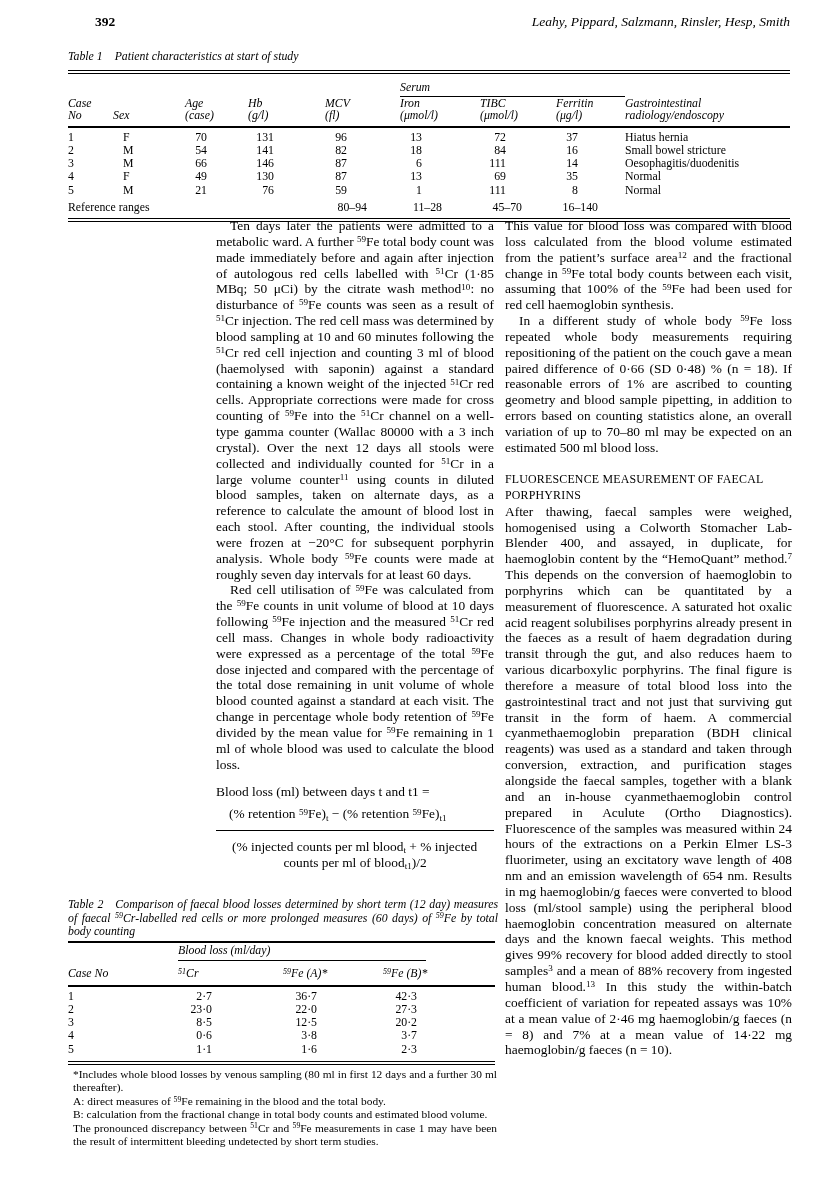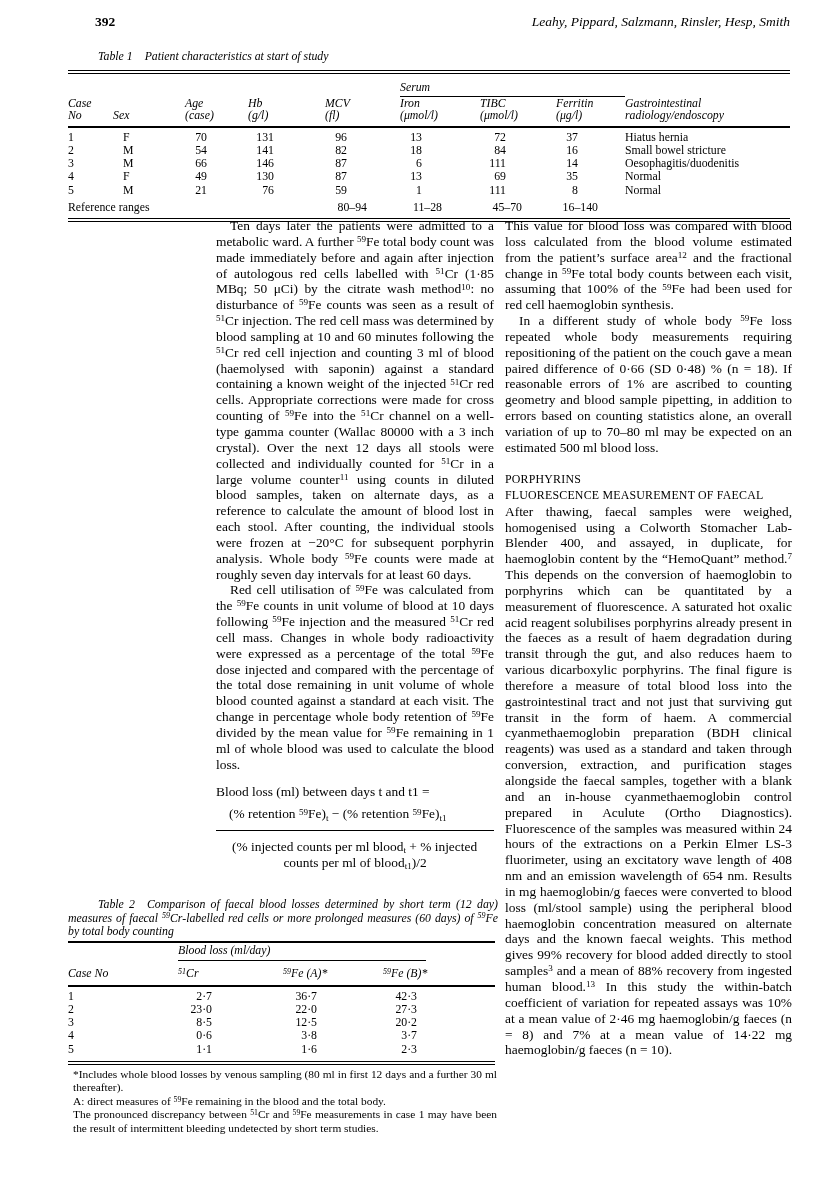--- a/index.html
+++ b/index.html
@@ -3,21 +3,21 @@
 <meta charset="utf-8">
 <style>
   html,body{margin:0;padding:0;background:#fff;}
   .page{position:relative;width:816px;height:1179px;background:#fff;color:#000;
         font-family:"Liberation Serif","DejaVu Serif",serif;overflow:hidden;}
   .hdr-num{position:absolute;left:95px;top:14px;font-size:13.5px;font-weight:bold;}
   .hdr-authors{position:absolute;right:26px;top:14px;font-size:13.5px;font-style:italic;}
 
   
   .cap{font-style:italic;font-size:11.8px;line-height:13.6px;}
-  .cap .cap-label{margin-right:12px;margin-left:30px;}
+  .cap .cap-label{margin-right:12px;}
   .t1cap{position:absolute;left:68px;top:50px;width:722px;}
   .t2cap{position:absolute;left:68px;top:898px;width:430px;text-align:justify;}
 
   
   table{border-collapse:collapse;table-layout:fixed;font-size:11.8px;}
   .t1{position:absolute;left:68px;top:70px;width:722px;
       border-top:4px double #000;border-bottom:4px double #000;}
   .t2{position:absolute;left:68px;top:941px;width:427px;
       border-top:2px solid #000;border-bottom:4px double #000;}
   th{font-style:italic;font-weight:normal;text-align:left;vertical-align:bottom;
@@ -184,22 +184,22 @@
       <div class="f-rule"></div>
       <div class="f-den1">(% injected counts per ml blood<sub>t</sub> + % injected</div>
       <div class="f-den2">counts per ml of blood<sub>t1</sub>)/2</div>
     </div>
   </div>
 
   <div class="col col-right">
     <p>This value for blood loss was compared with blood loss calculated from the blood volume estimated from the patient’s surface area<sup>12</sup> and the fractional change in <sup>59</sup>Fe total body counts between each visit, assuming that 100% of the <sup>59</sup>Fe had been used for red cell haemoglobin synthesis.</p>
     <p class="indent">In a different study of whole body <sup>59</sup>Fe loss repeated whole body measurements requiring repositioning of the patient on the couch gave a mean paired difference of 0·66 (SD 0·48) % (n = 18). If reasonable errors of 1% are ascribed to counting geometry and blood sample pipetting, in addition to errors based on counting statistics alone, an overall variation of up to 70–80 ml may be expected on an estimated 500 ml blood loss.</p>
     <div class="sect-head">
+      <div>FLUORESCENCE MEASUREMENT OF FAECAL</div>
       <div>PORPHYRINS</div>
-      <div>FLUORESCENCE MEASUREMENT OF FAECAL</div>
     </div>
     <p>After thawing, faecal samples were weighed, homogenised using a Colworth Stomacher Lab-Blender 400, and assayed, in duplicate, for haemoglobin content by the “HemoQuant” method.<sup>7</sup> This depends on the conversion of haemoglobin to porphyrins which can be quantitated by a measurement of fluorescence. A saturated hot oxalic acid reagent solubilises porphyrins already present in the faeces as a result of haem degradation during transit through the gut, and also reduces haem to various dicarboxylic porphyrins. The final figure is therefore a measure of total blood loss into the gastrointestinal tract and not just that surviving gut transit in the form of haem. A commercial cyanmethaemoglobin preparation (BDH clinical reagents) was used as a standard and taken through conversion, extraction, and purification stages alongside the faecal samples, together with a blank and an in-house cyanmethaemoglobin control prepared in Aculute (Ortho Diagnostics). Fluorescence of the samples was measured within 24 hours of the extractions on a Perkin Elmer LS-3 fluorimeter, using an excitatory wave length of 408 nm and an emission wavelength of 654 nm. Results in mg haemoglobin/g faeces were converted to blood loss (ml/stool sample) using the peripheral blood haemoglobin concentration measured on alternate days and the known faecal weights. This method gives 99% recovery for blood added directly to stool samples<sup>3</sup> and a mean of 88% recovery from ingested human blood.<sup>13</sup> In this study the within-batch coefficient of variation for repeated assays was 10% at a mean value of 2·46 mg haemoglobin/g faeces (n = 8) and 7% at a mean value of 14·22 mg haemoglobin/g faeces (n = 10).</p>
   </div>
 
   <div class="cap t2cap">
     <span class="cap-label">Table 2</span><span>Comparison of faecal blood losses determined by short term (12 day) measures of faecal <sup>59</sup>Cr-labelled red cells or more prolonged measures (60 days) of <sup>59</sup>Fe by total body counting</span>
   </div>
 
   <table class="t2">
     <colgroup>
@@ -250,16 +250,17 @@
       <td><span class="rn w34">1·1</span></td>
       <td><span class="rn w34">1·6</span></td>
       <td><span class="rn w34">2·3</span></td>
     </tr>
   </tbody>
     </table>
 
   <div class="footnotes">
     <p>*Includes whole blood losses by venous sampling (80 ml in first 12 days and a further 30 ml thereafter).</p>
     <p>A: direct measures of <sup>59</sup>Fe remaining in the blood and the total body.</p>
+    <p>B: calculation from the fractional change in total body counts and estimated blood volume.</p>
     <p>The pronounced discrepancy between <sup>51</sup>Cr and <sup>59</sup>Fe measurements in case 1 may have been the result of intermittent bleeding undetected by short term studies.</p>
   </div>
 
 </div>
 
 </body></html>

